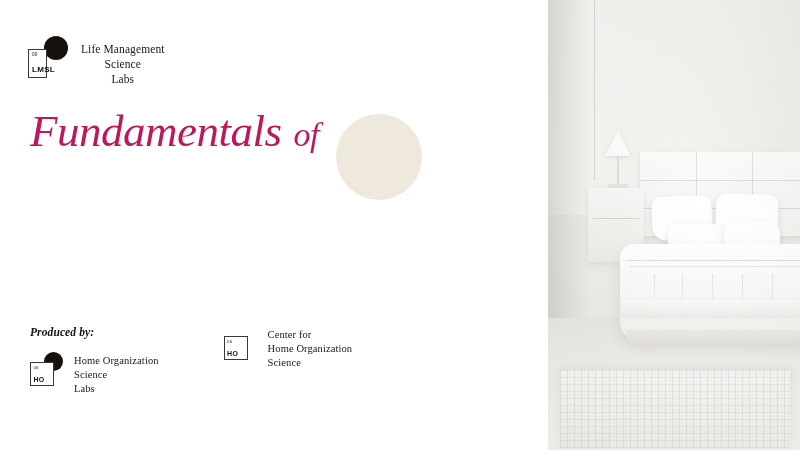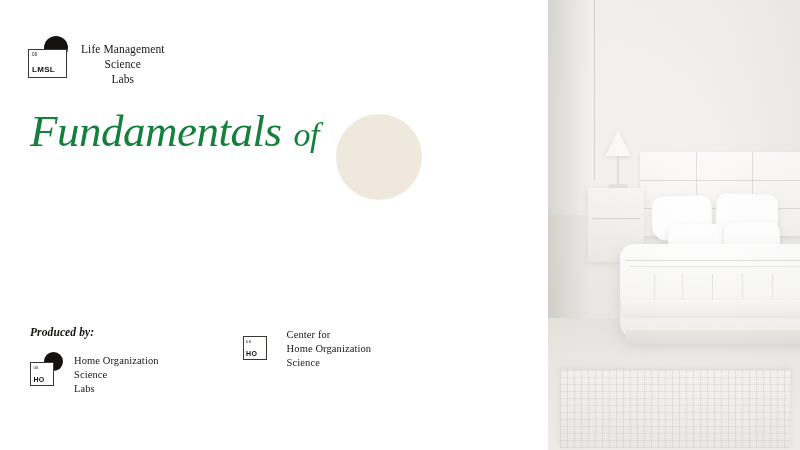--- a/index.html
+++ b/index.html
@@ -202,21 +202,21 @@
   .mark .dot {
     position: absolute;
     right: 2px; top: 0;
     width: 24px; height: 24px;
     border-radius: 50%;
     background: #14110f;
   }
   .mark .box {
     position: absolute;
     left: 0; bottom: 0;
-    width: 39px; height: 29px;
+    width: 19px; height: 29px;
     border: 1px solid #3b3834;
     background: #ffffff;
     box-sizing: border-box;
   }
   .mark .num {
     position: absolute;
     left: 3px; top: 2px;
     font-size: 4.6px;
     letter-spacing: .2px;
     color: #14110f;
@@ -253,21 +253,21 @@
     width: 86px; height: 86px;
     border-radius: 50%;
     background: #efe9dd;
   }
   .line1 {
     position: relative;
     font-family: "Liberation Serif", serif;
     font-style: italic;
     font-size: 45px;
     line-height: 1.05;
-    color: #15803d;
+    color: #be185d;
     letter-spacing: -.5px;
     white-space: nowrap;
   }
   .line1 .of {
     font-size: 34px;
     margin-left: 12px;
   }
   .line2 {
     position: relative;
     margin-top: 14px;
@@ -276,21 +276,21 @@
     line-height: 1.12;
     color: #16130f;
     letter-spacing: -.6px;
   }
 
   
   .credits {
     position: absolute;
     left: 30px; top: 326px;
     display: flex;
-    gap: 84px;
+    gap: 65px;
   }
   .credit-label {
     font-family: "Liberation Serif", serif;
     font-style: italic;
     font-weight: 700;
     font-size: 11.5px;
     color: #16130f;
     margin-bottom: 14px;
     letter-spacing: .1px;
   }

